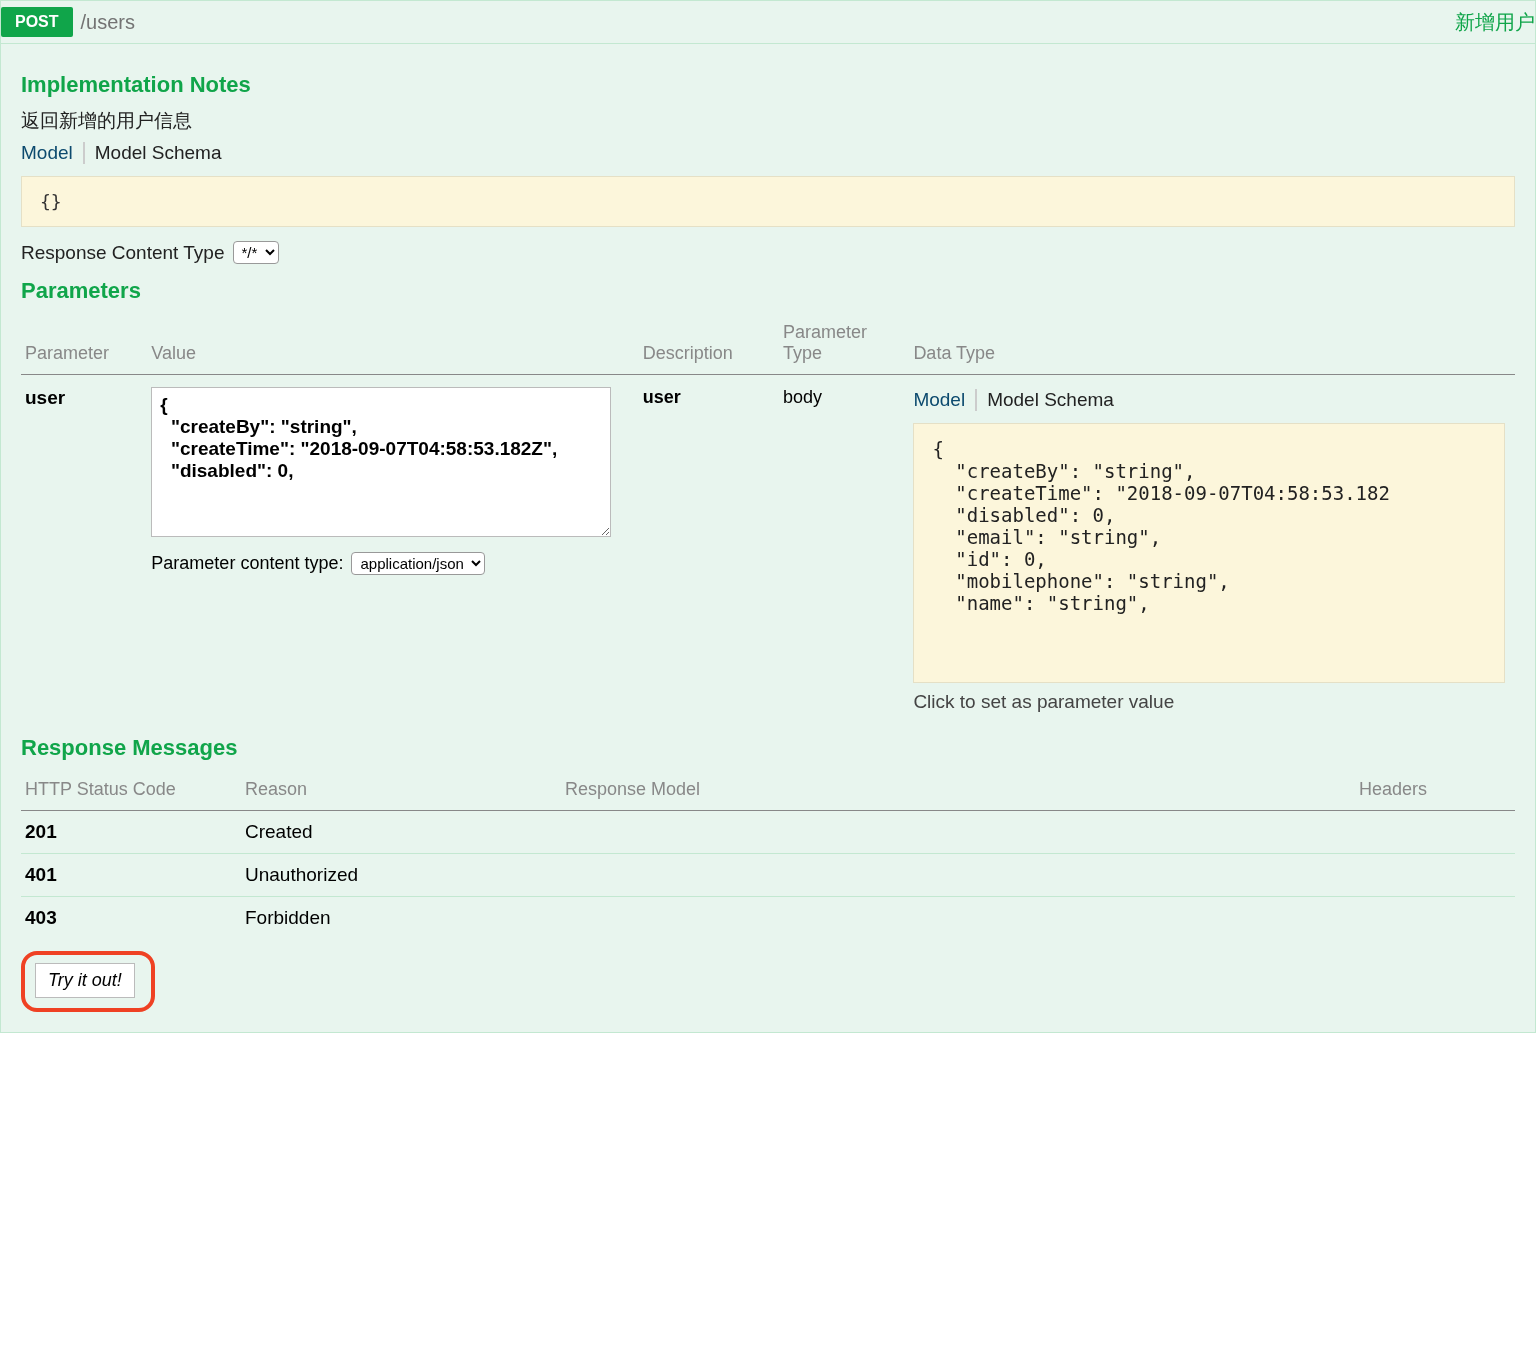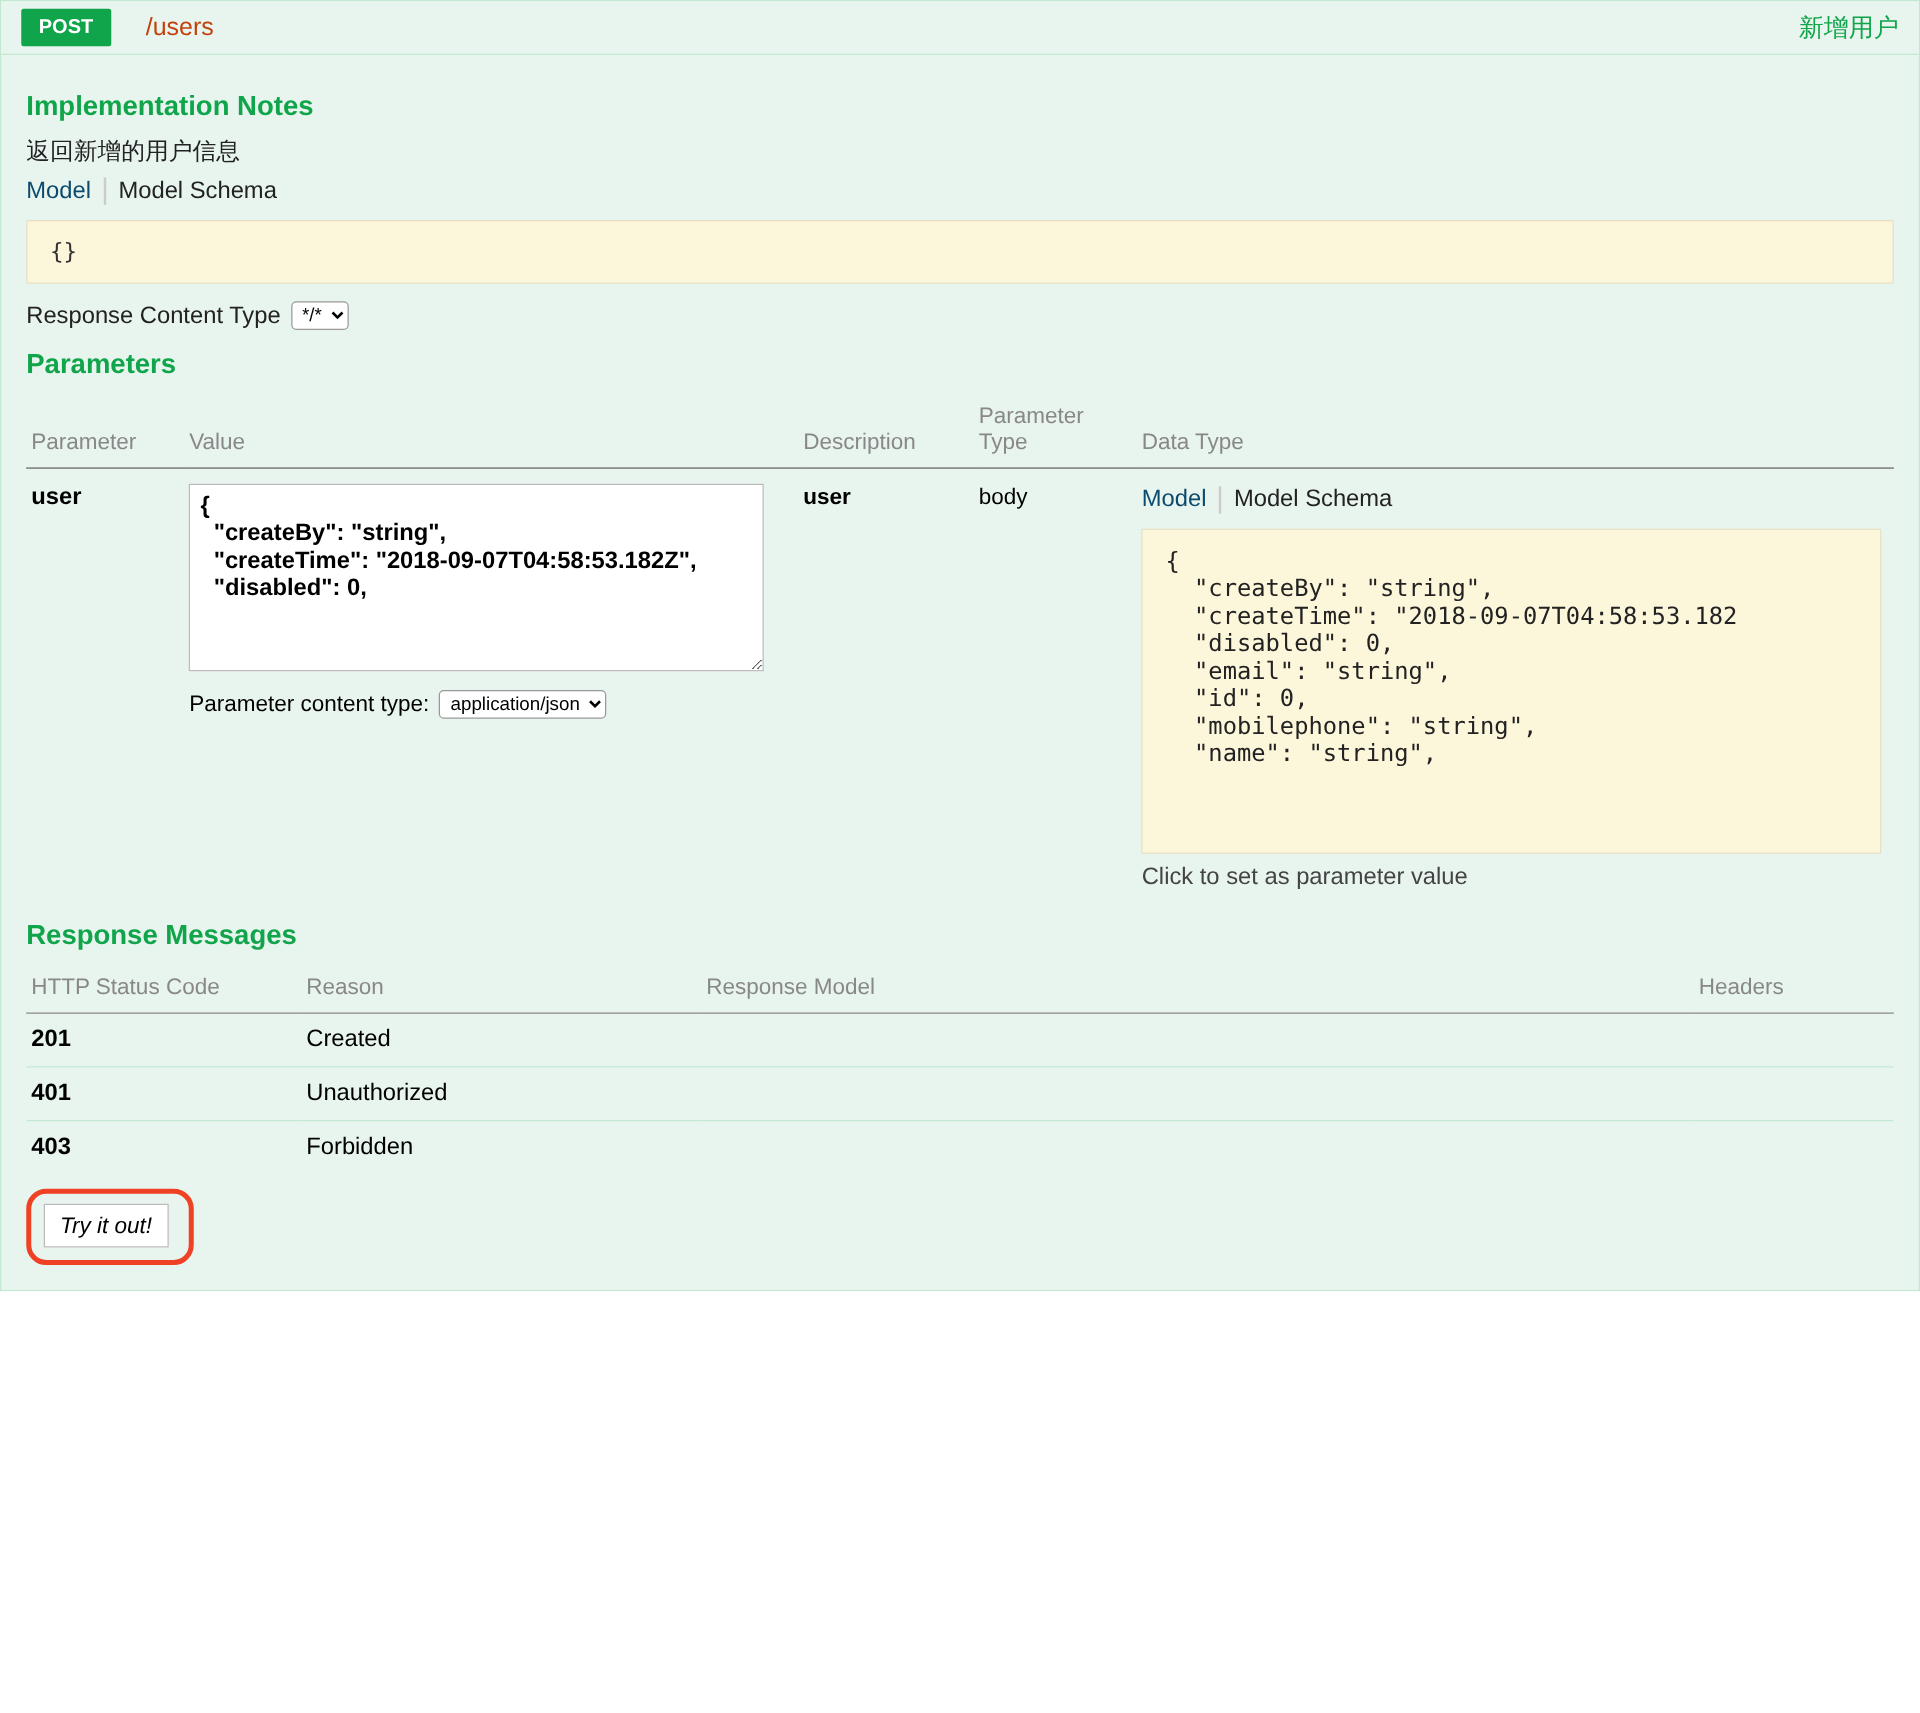--- a/index.html
+++ b/index.html
@@ -9,37 +9,37 @@
   background: #fff;
   width: 1536px;
 }
 .operation {
   border: 1px solid #c3e8d1;
   background: #e8f5ee;
 }
 .heading {
   display: flex;
   align-items: center;
-  padding: 6px 16px;
+  padding: 6px 0;
   border-bottom: 1px solid #c3e8d1;
   background: #e8f5ee;
 }
 .method-badge {
   background: #10a54a;
   color: #fff;
   font-weight: bold;
   padding: 6px 14px;
   border-radius: 2px;
   font-size: 16px;
   text-transform: uppercase;
 }
 .path {
-  margin-left: 28px;
+  margin-left: 8px;
   font-size: 20px;
-  color: #c2410c;
+  color: #737373;
 }
 .summary {
   margin-left: auto;
   color: #10a54a;
   font-size: 20px;
 }
 .content {
   padding: 14px 20px 20px 20px;
 }
 h4.green {

